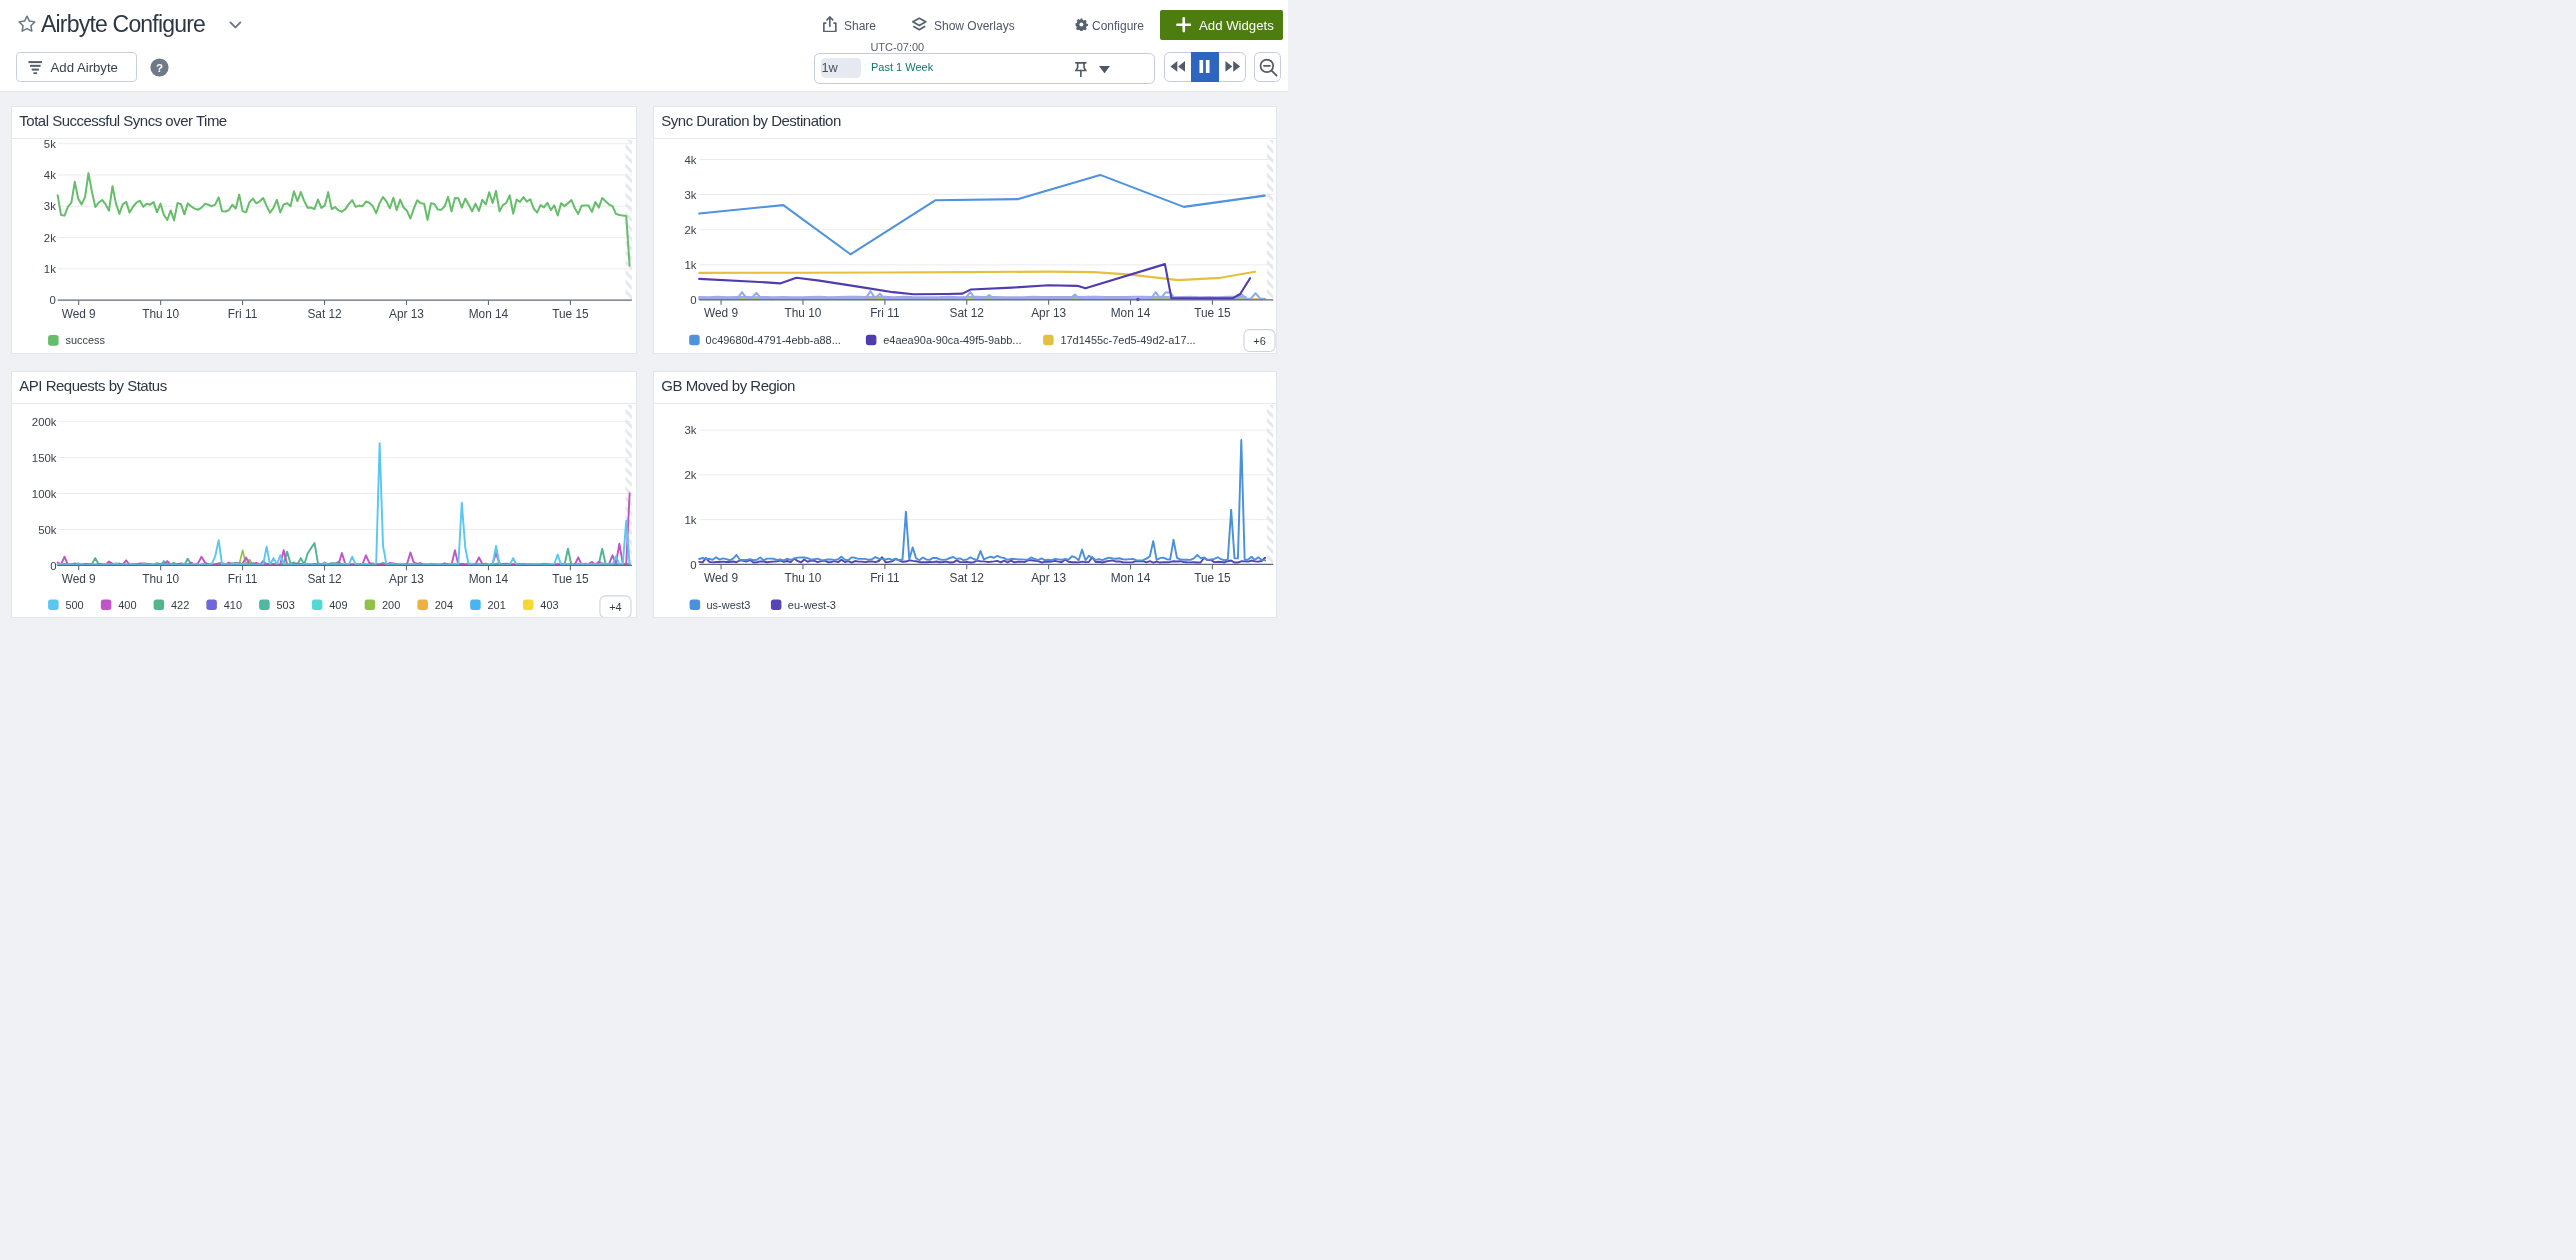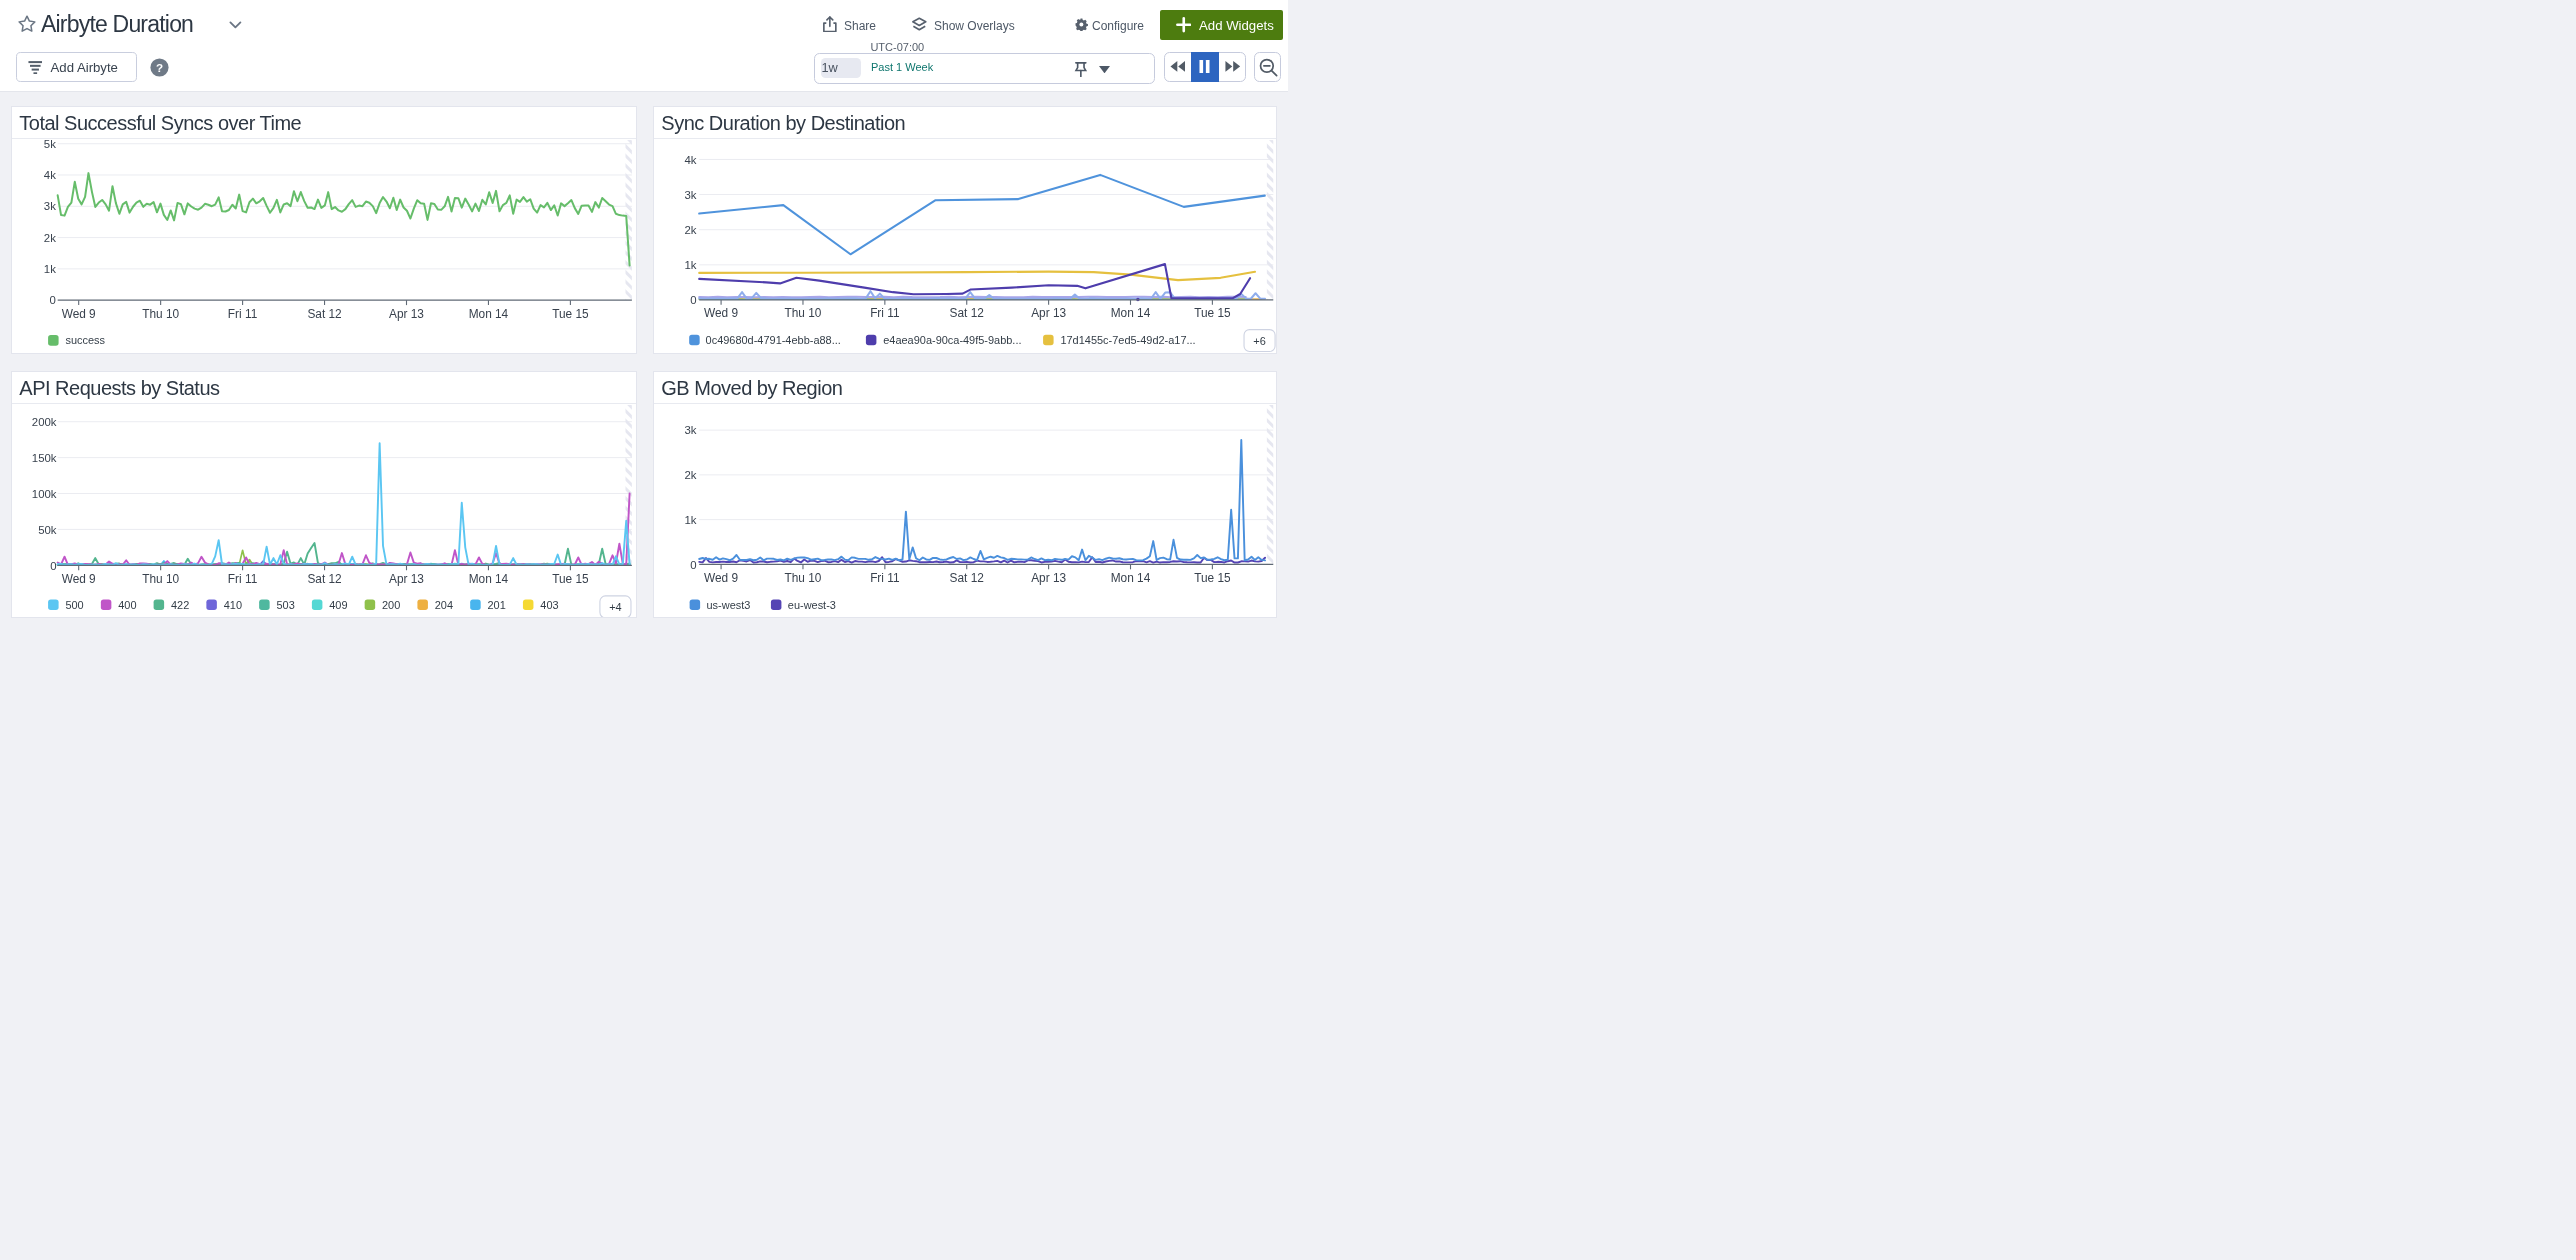--- a/index.html
+++ b/index.html
@@ -11,32 +11,32 @@
 .btn-addv span{position:absolute;left:34px;top:7.3px}
 .timebox{position:absolute;left:814px;top:53px;width:341px;height:31px;border:1.3px solid #c6cbdd;border-radius:5.5px;background:#fff}
 .chip1w{position:absolute;left:6.4px;top:4.4px;width:40px;height:20px;background:#e7e9f1;border-radius:4.6px;font-size:12.8px;color:#49525f;text-align:left;line-height:20px}
 .pastw{position:absolute;left:56px;top:6.9px;font-size:11px;color:#0f766e}
 .utclab{position:absolute;left:864px;top:41px;font-size:11px;color:#57606d;background:#fff;padding:0 6.4px;z-index:2}
 .pbgroup{position:absolute;left:1164px;top:52px;width:82px;height:30px;border:1.3px solid #c6cbdd;border-radius:5.5px;background:#fff}
 .pbseg{position:absolute;top:-1.3px;width:28px;height:30px}
 .pbblue{left:26px;background:#2d65c0}
 .zoombtn{position:absolute;left:1254px;top:52px;width:27px;height:30px;border:1.3px solid #c6cbdd;border-radius:5.5px;background:#fff}
 .panel{position:absolute;background:#fff;border:0.9px solid #e3e5ed}
-.ptitle{position:absolute;left:0;top:0;right:0;height:32px;border-bottom:0.9px solid #e8eaf0;font-size:20px;letter-spacing:-0.5px;color:#2d3743;padding:5px 0 0 7.3px}
+.ptitle{position:absolute;left:0;top:0;right:0;height:32px;border-bottom:0.9px solid #e8eaf0;font-size:15px;letter-spacing:-0.5px;color:#2d3743;padding:5px 0 0 7.3px}
 .ylab{font-size:12.5px;fill:#39424e}
 .xlab{font-size:13px;fill:#39424e}
 .leg{font-size:12px;fill:#333d47}
 svg{display:block}
 text{font-family:"Liberation Sans",sans-serif}
 </style></head><body>
 <div class="hdr">
 <svg width="20" height="20" viewBox="0 0 24 24" style="position:absolute;left:17.4px;top:13.7px">
       <path d="M12 2.6l2.9 5.9 6.5.95-4.7 4.6 1.1 6.5-5.8-3.05L6.2 20.55l1.1-6.5-4.7-4.6 6.5-.95z" fill="none" stroke="#6b7684" stroke-width="1.8" stroke-linejoin="round"></path>
     </svg>
-<div class="title">Airbyte Duration</div>
+<div class="title">Airbyte Configure</div>
 <svg width="12.8" height="8.2" viewBox="0 0 14 9" style="position:absolute;left:229px;top:21px">
       <path d="M1.5 1.5 L7 7 L12.5 1.5" fill="none" stroke="#6b7684" stroke-width="2" stroke-linecap="round" stroke-linejoin="round"></path>
     </svg>
 <div class="hlink" style="left:844px">Share</div>
     <svg width="13.7" height="16.4" viewBox="0 0 16 19" style="position:absolute;left:823px;top:15.5px">
       <g fill="none" stroke="#57606d" stroke-width="1.9" stroke-linecap="round" stroke-linejoin="round">
         <path d="M3.2 8.2 H1 V18 H15 V8.2 H12.8"></path>
         <path d="M8 12 V1.2"></path>
         <path d="M4.6 4.4 L8 1.1 L11.4 4.4"></path>
       </g>

